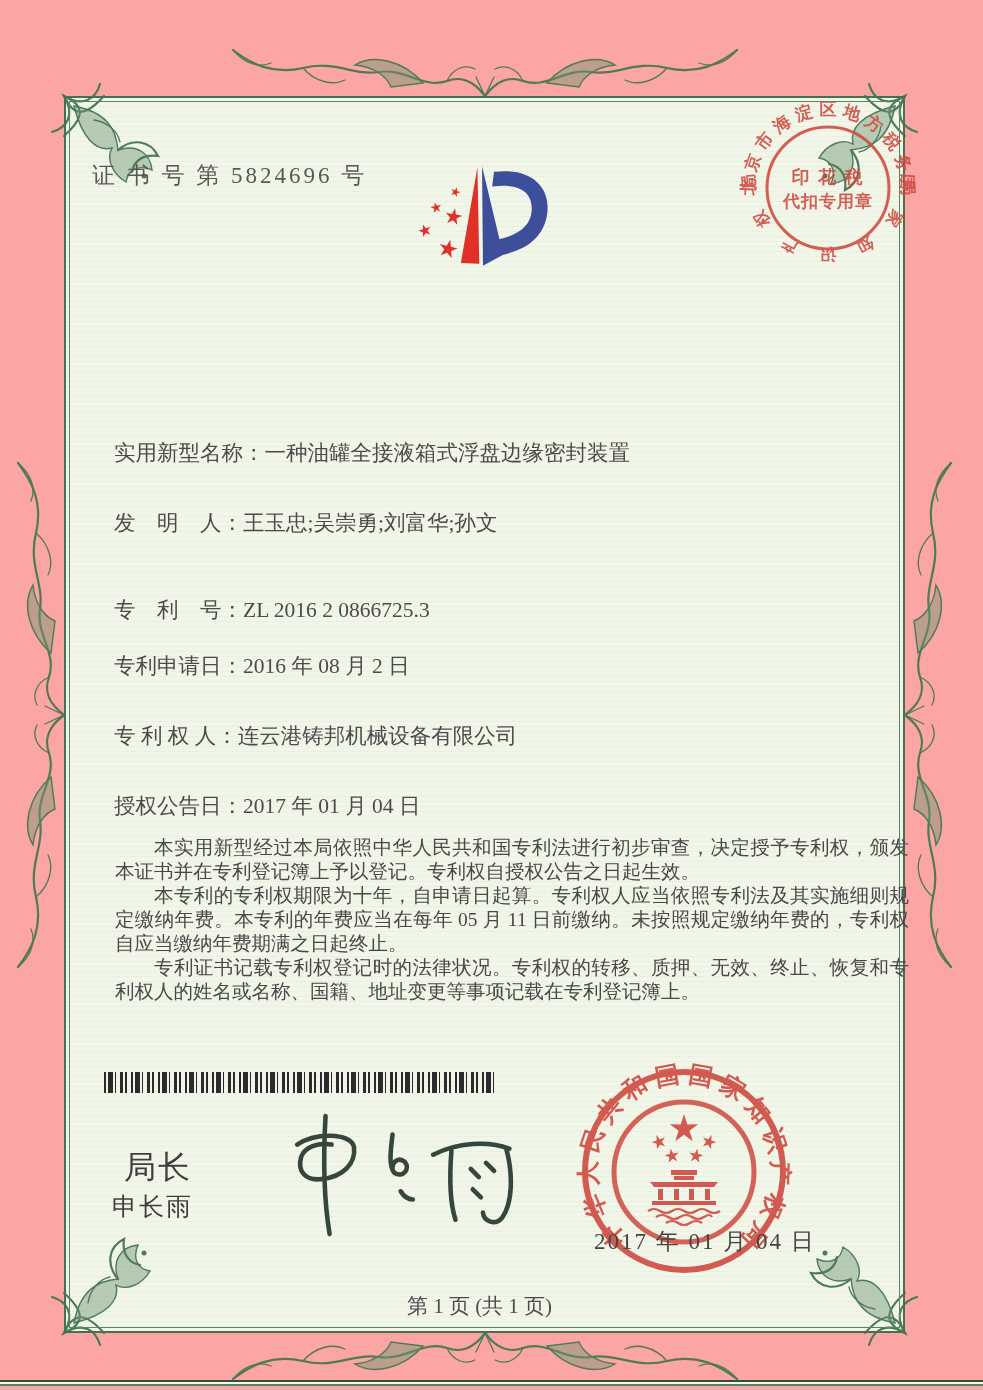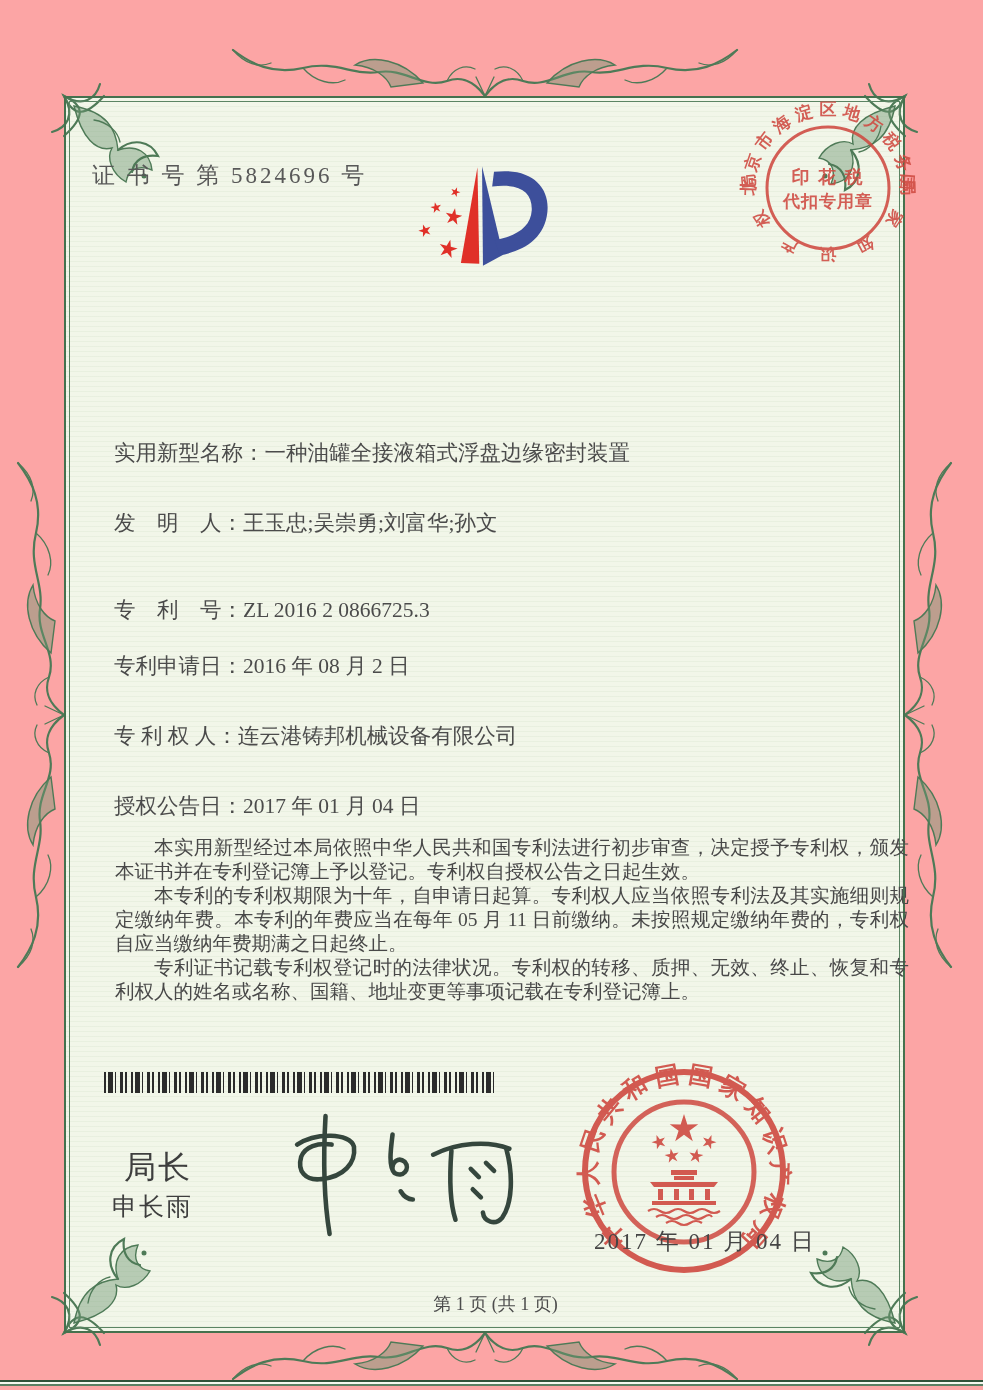--- a/index.html
+++ b/index.html
@@ -41,21 +41,21 @@
         #2b2b2b 21px 23px, transparent 23px 27px);}
 
   .sig-title{position:absolute;left:124px;top:1146px;font-size:32px;color:#3e3e3e;letter-spacing:2px;font-family:Liberation Mono, monospace;}
   .sig-name{position:absolute;left:112px;top:1190px;font-size:25px;color:#3e3e3e;letter-spacing:2px;font-family:Liberation Mono, monospace;}
   .signature-svg{position:absolute;left:262px;top:1106px;width:255px;height:132px;}
 
   .tax-stamp{position:absolute;left:733px;top:93px;width:190px;height:190px;z-index:5;}
   .office-stamp{position:absolute;left:569px;top:1056px;width:230px;height:230px;z-index:4;}
   .seal-date{position:absolute;left:594px;top:1226px;font-size:23px;color:#454545;letter-spacing:2px;z-index:6;}
 
-  .footer{position:absolute;left:16px;top:1292px;width:959px;text-align:center;font-size:18px;color:#4c4c4c;}
+  .footer{position:absolute;left:0;top:1292px;width:959px;text-align:center;font-size:21px;color:#4c4c4c;}
   .page-edge-line{position:absolute;left:0;top:1380px;width:983px;height:6px;
       background:linear-gradient(180deg,#2f5138 0 2px,#f4f7ee 2px 3.5px,#5a7f62 3.5px 6px);}
 </style>
 </head>
 <body>
 
 <div class="page">
 
   <div class="paper"></div>
 

